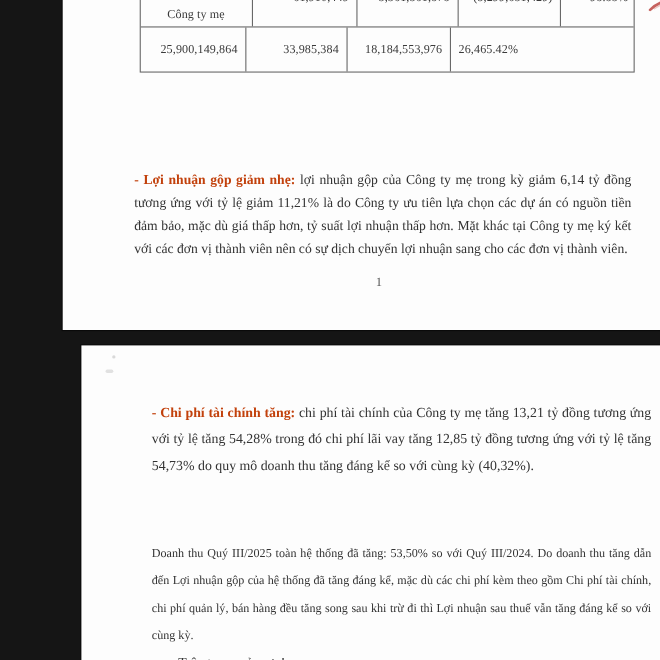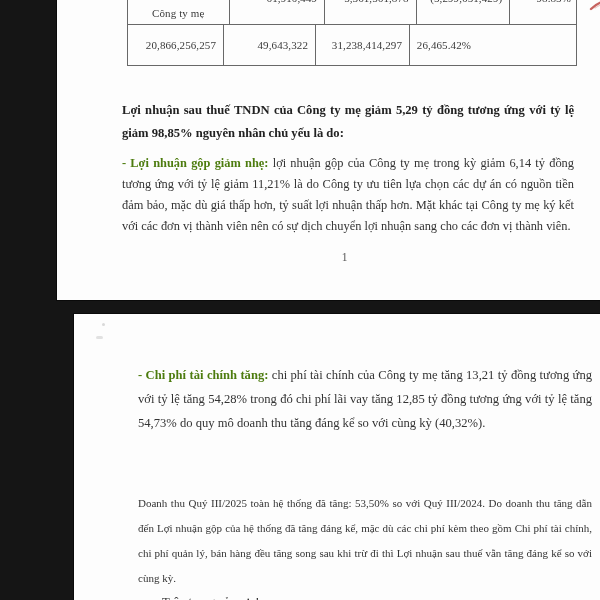--- a/index.html
+++ b/index.html
@@ -21,21 +21,21 @@
         font-size:11px;color:#3a3a3a;letter-spacing:.1px;}
   .cell:last-child{border-right:none;}
   .lbl{width:102px;justify-content:center;text-align:center;padding:0 4px;line-height:13px;}
   .num{justify-content:flex-end;padding:0 7px;}
   .c1{width:96px}.c2{width:92px}.c3{width:94px}.c4{width:66px;padding:0 5px;}
   .trow1 .num{align-items:flex-start;padding-top:4px;}
   .trow1 .lbl{align-items:flex-end;padding-bottom:4px;}
 
   
   .para{position:absolute;text-align:justify;color:#333;}
-  .para b{color:#4d7c0f;}
+  .para b{color:#c2410c;}
   .p1a{left:65px;top:86px;width:452px;font-weight:bold;font-size:12.6px;line-height:23.5px;color:#222;}
   .p1b{left:65px;top:141px;width:452px;font-size:12.4px;line-height:20.8px;}
   .pnum{position:absolute;left:0;top:251px;width:100%;text-align:center;font-size:11.5px;color:#555;}
 
   .p2a{left:64px;top:36px;width:454px;font-size:12.6px;line-height:24px;}
   .p2b{left:64px;top:112px;width:454px;font-size:12.6px;line-height:26px;}
   .p2c{left:64px;top:166px;width:454px;font-size:11px;line-height:25px;}
   .p2d{left:64px;top:268px;width:454px;font-size:12.6px;text-align:left;padding-left:24px;box-sizing:border-box;}
 
   
@@ -61,28 +61,27 @@
 
     <div class="tbl">
       <div class="trow trow1">
         <div class="cell lbl">Công ty mẹ</div>
         <div class="cell num c1">61,910,449</div>
         <div class="cell num c2">5,361,561,878</div>
         <div class="cell num c3">(5,299,651,429)</div>
         <div class="cell num c4">-98.85%</div>
       </div>
       <div class="trow trow2">
-        <div class="cell num c1">20,866,256,257</div>
-        <div class="cell num c2">49,643,322</div>
-        <div class="cell num c3">31,238,414,297</div>
+        <div class="cell num c1">25,900,149,864</div>
+        <div class="cell num c2">33,985,384</div>
+        <div class="cell num c3">18,184,553,976</div>
         <div class="cell num c4">26,465.42%</div>
       </div>
     </div>
 
-    <p class="para p1a">Lợi nhuận sau thuế TNDN của Công ty mẹ giảm 5,29 tỷ đồng tương ứng với tỷ lệ giảm 98,85% nguyên nhân chủ yếu là do:</p>
 
     <p class="para p1b"><b>- Lợi nhuận gộp giảm nhẹ:</b><span> lợi nhuận gộp của Công ty mẹ trong kỳ giảm 6,14 tỷ đồng tương ứng với tỷ lệ giảm 11,21% là do Công ty ưu tiên lựa chọn các dự án có nguồn tiền đảm bảo, mặc dù giá thấp hơn, tỷ suất lợi nhuận thấp hơn. Mặt khác tại Công ty mẹ ký kết với các đơn vị thành viên nên có sự dịch chuyển lợi nhuận sang cho các đơn vị thành viên.</span></p>
 
     <div class="pnum">1</div>
   </div>
 
   <div class="page page2">
 
     <div class="sm sm1"></div>
     <div class="sm sm2"></div>

